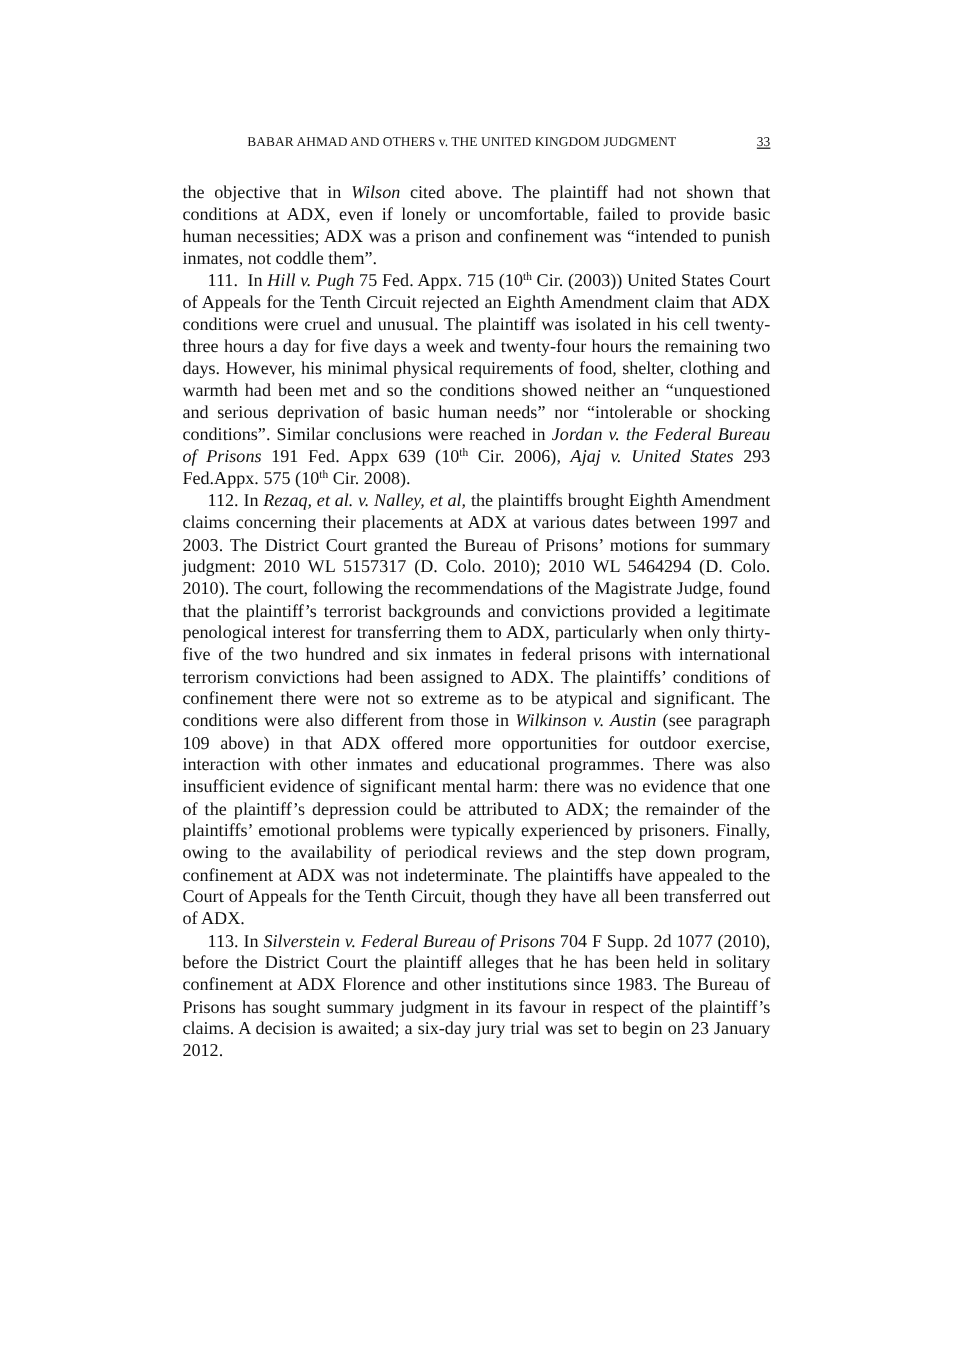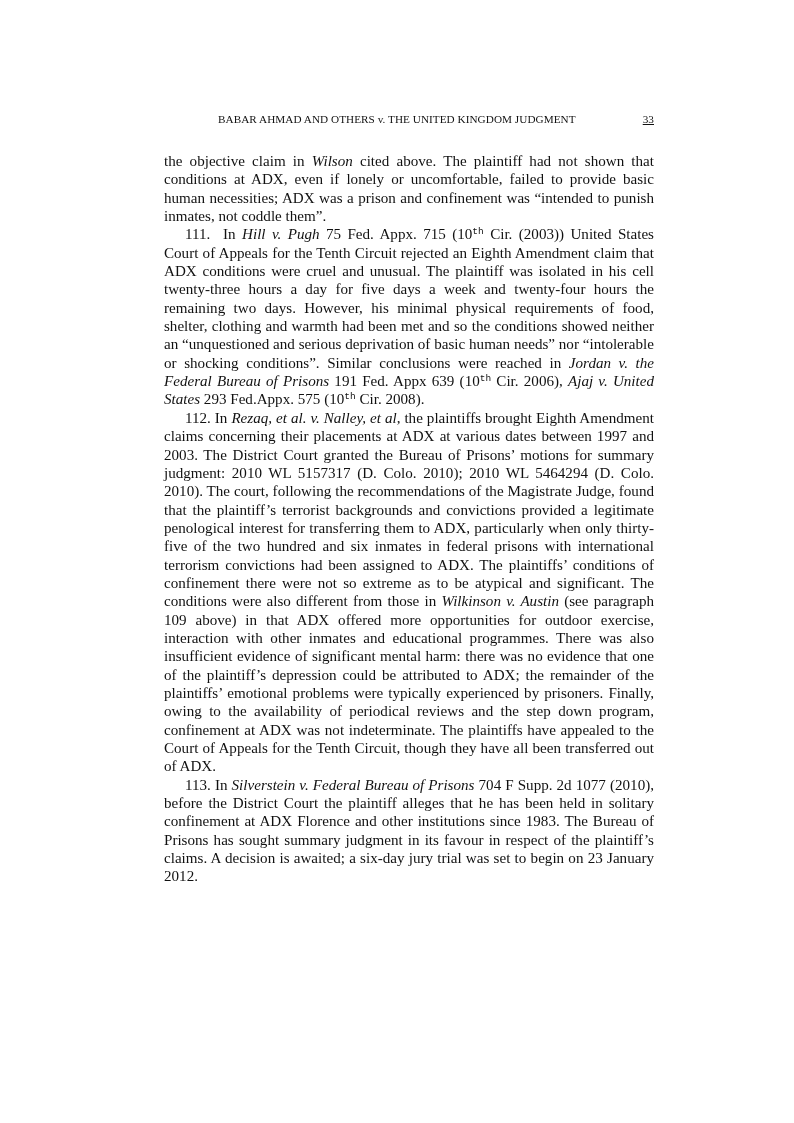--- a/index.html
+++ b/index.html
@@ -1,42 +1,42 @@
 <!DOCTYPE html>
 <html><head>
 <meta charset="utf-8">
 <style>
   html, body { margin: 0; padding: 0; background: #ffffff; }
   body { width: 794px; height: 1123px; position: relative; overflow: hidden; }
-  .page { position: absolute; left: 12px; top: 0; width: 665px; height: 1123px; background: #fff; }
+  .page { position: absolute; left: 0; top: 0; width: 665px; height: 1123px; background: #fff; }
   .running-head {
     position: absolute; top: 113px; left: 152px; width: 490px;
     font-family: "Liberation Serif", serif; font-size: 11.2px; color: #111;
     letter-spacing: 0.05px;
   }
   .running-head .title { position: absolute; left: 54px; top: 0; white-space: nowrap; }
   .running-head .pageno { position: absolute; right: 0; top: 0; text-decoration: underline; }
   .body {
     position: absolute; top: 152px; left: 152px; width: 490px;
     font-family: "Liberation Serif", serif; font-size: 15.1px; line-height: 18.35px;
     color: #111; text-align: justify;
   }
   .body p { margin: 0; padding: 0; }
   .body p.indent { text-indent: 21px; }
   i { }
-  sup { font-size: 9.5px; line-height: 0; vertical-align: 5px; font-family: Liberation Mono, monospace; }
+  sup { font-size: 9.5px; line-height: 0; vertical-align: 5px; }
 </style>
 </head>
 <body>
 
 <div class="page">
   <div class="running-head">
     <span class="title">BABAR AHMAD AND OTHERS v. THE UNITED KINGDOM JUDGMENT</span>
     <span class="pageno">33</span>
   </div>
 
   <div class="body">
-    <p><span>the objective claim in </span><i>Wilson</i><span> cited above. The plaintiff had not shown that conditions at ADX, even if lonely or uncomfortable, failed to provide basic human necessities; ADX was a prison and confinement was “intended to punish inmates, not coddle them”.</span></p>
+    <p><span>the objective that in </span><i>Wilson</i><span> cited above. The plaintiff had not shown that conditions at ADX, even if lonely or uncomfortable, failed to provide basic human necessities; ADX was a prison and confinement was “intended to punish inmates, not coddle them”.</span></p>
     <p class="indent"><span>111.</span><span>&nbsp; In </span><i>Hill v. Pugh</i><span> 75 Fed. Appx. 715 (10</span><sup>th</sup><span> Cir. (2003)) United States Court of Appeals for the Tenth Circuit rejected an Eighth Amendment claim that ADX conditions were cruel and unusual. The plaintiff was isolated in his cell twenty-three hours a day for five days a week and twenty-four hours the remaining two days. However, his minimal physical requirements of food, shelter, clothing and warmth had been met and so the conditions showed neither an “unquestioned and serious deprivation of basic human needs” nor “intolerable or shocking conditions”. Similar conclusions were reached in </span><i>Jordan v. the Federal Bureau of Prisons</i><span> 191 Fed. Appx 639 (10</span><sup>th</sup><span> Cir. 2006), </span><i>Ajaj v. United States</i><span> 293 Fed.Appx. 575 (10</span><sup>th</sup><span> Cir. 2008).</span></p>
     <p class="indent"><span>112.</span><span> In </span><i>Rezaq, et al. v. Nalley, et al</i><span>, the plaintiffs brought Eighth Amendment claims concerning their placements at ADX at various dates between 1997 and 2003. The District Court granted the Bureau of Prisons’ motions for summary judgment: 2010 WL 5157317 (D. Colo. 2010); 2010 WL 5464294 (D. Colo. 2010). The court, following the recommendations of the Magistrate Judge, found that the plaintiff’s terrorist backgrounds and convictions provided a legitimate penological interest for transferring them to ADX, particularly when only thirty-five of the two hundred and six inmates in federal prisons with international terrorism convictions had been assigned to ADX. The plaintiffs’ conditions of confinement there were not so extreme as to be atypical and significant. The conditions were also different from those in </span><i>Wilkinson v. Austin</i><span> (see paragraph 109 above) in that ADX offered more opportunities for outdoor exercise, interaction with other inmates and educational programmes. There was also insufficient evidence of significant mental harm: there was no evidence that one of the plaintiff’s depression could be attributed to ADX; the remainder of the plaintiffs’ emotional problems were typically experienced by prisoners. Finally, owing to the availability of periodical reviews and the step down program, confinement at ADX was not indeterminate. The plaintiffs have appealed to the Court of Appeals for the Tenth Circuit, though they have all been transferred out of ADX.</span></p>
     <p class="indent"><span>113.</span><span> In </span><i>Silverstein v. Federal Bureau of Prisons</i><span> 704 F Supp. 2d 1077 (2010), before the District Court the plaintiff alleges that he has been held in solitary confinement at ADX Florence and other institutions since 1983. The Bureau of Prisons has sought summary judgment in its favour in respect of the plaintiff’s claims. A decision is awaited; a six-day jury trial was set to begin on 23 January 2012.</span></p>
   </div>
 </div>
 
 </body></html>

